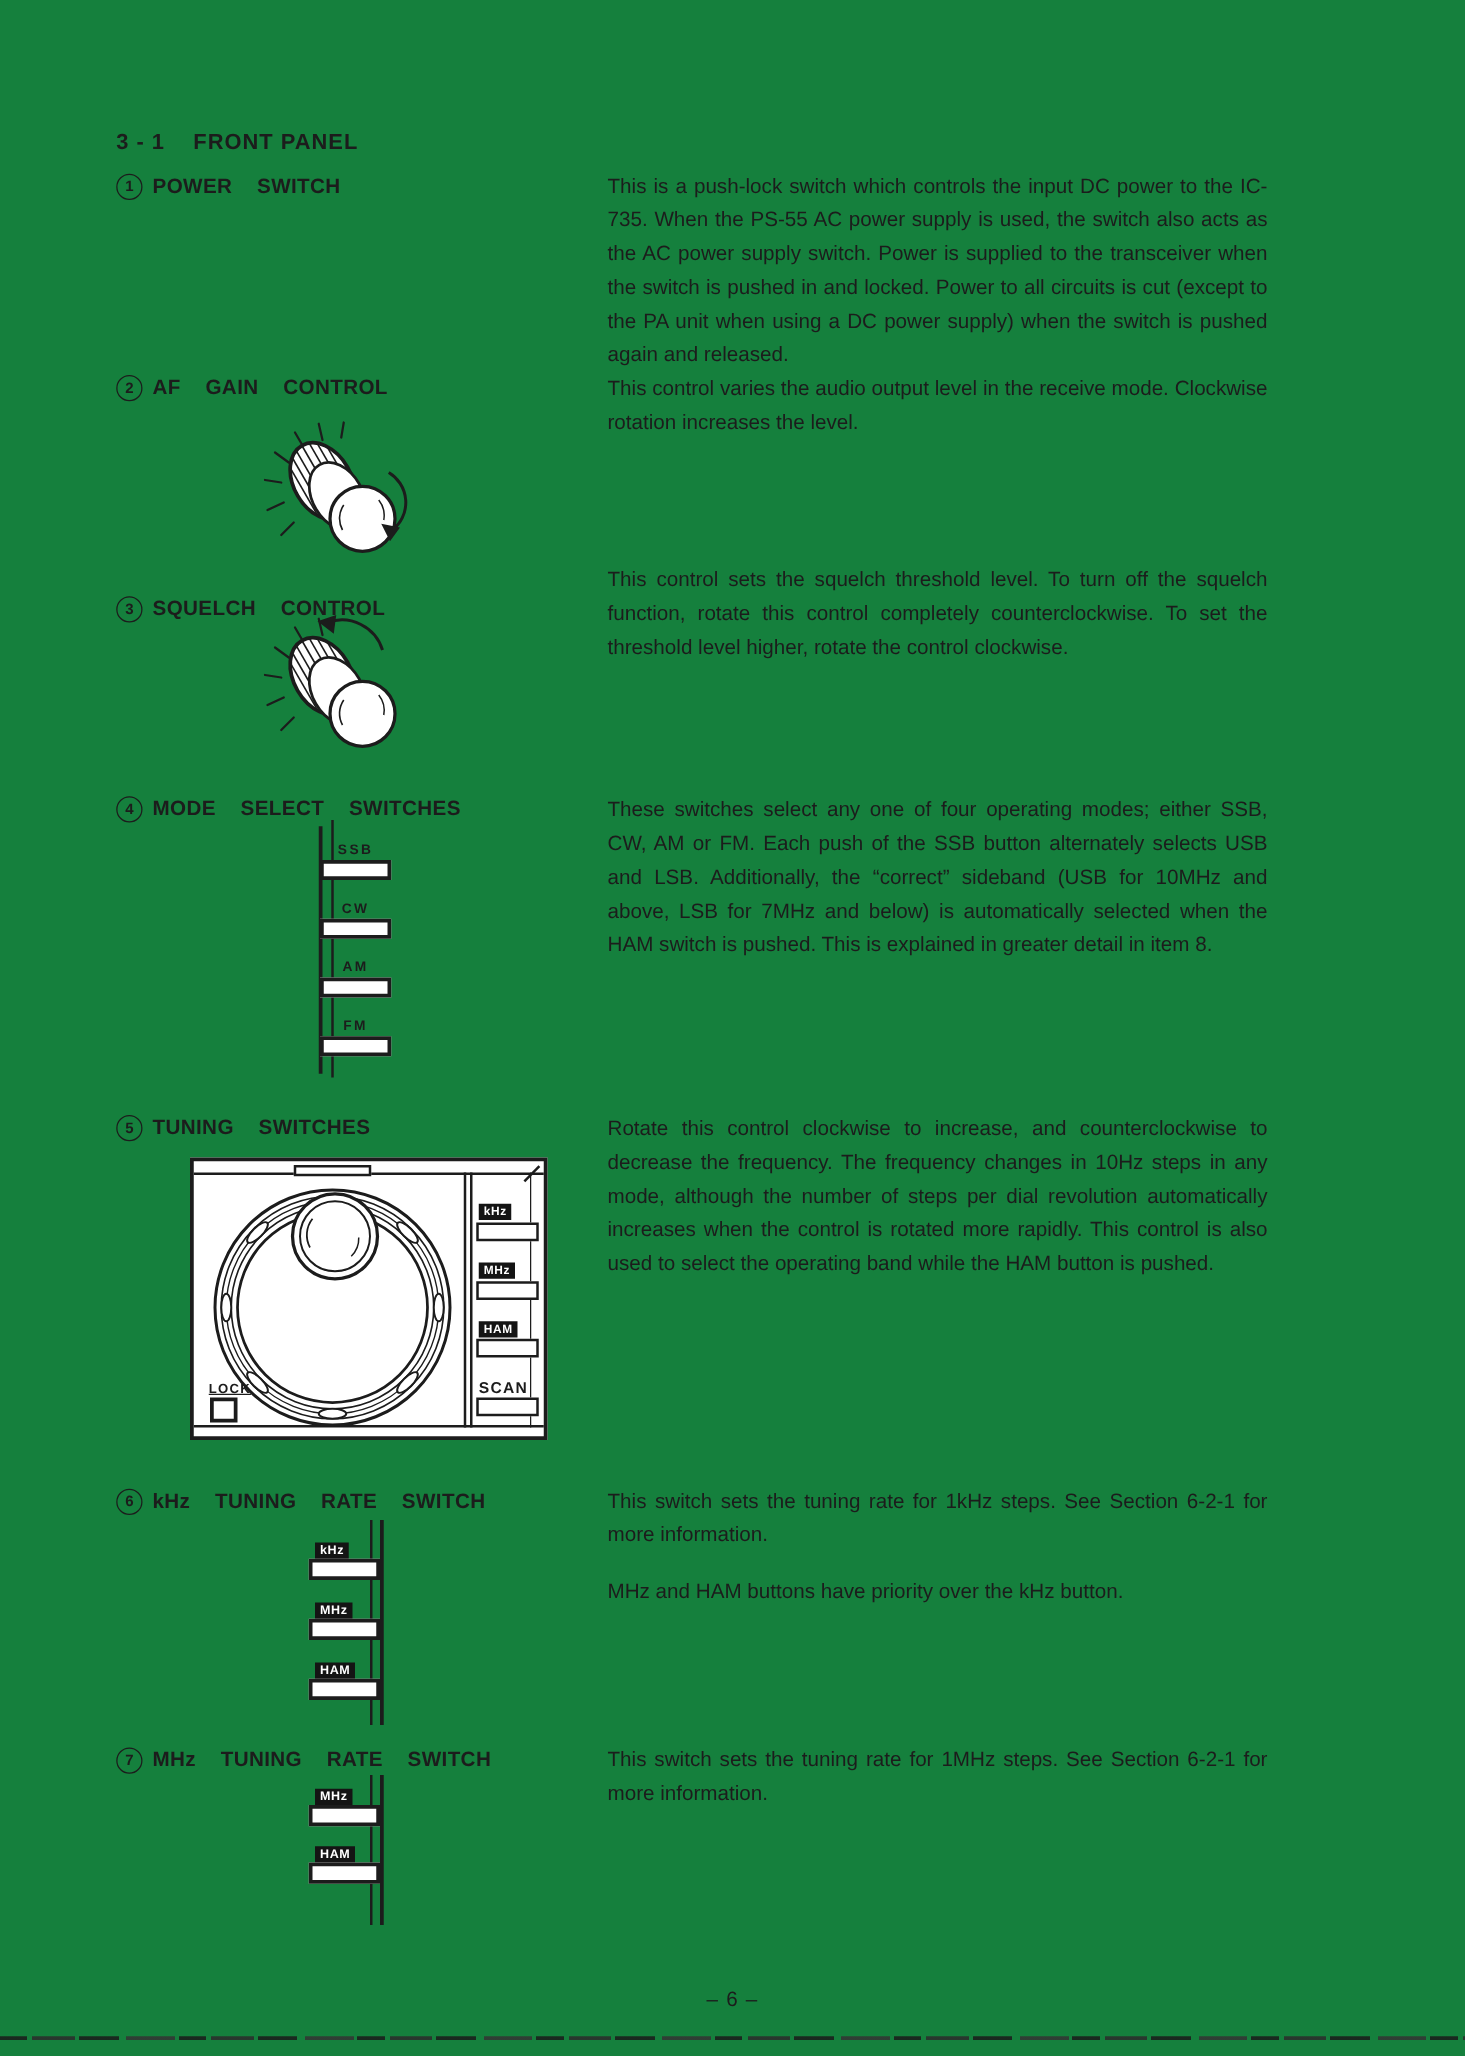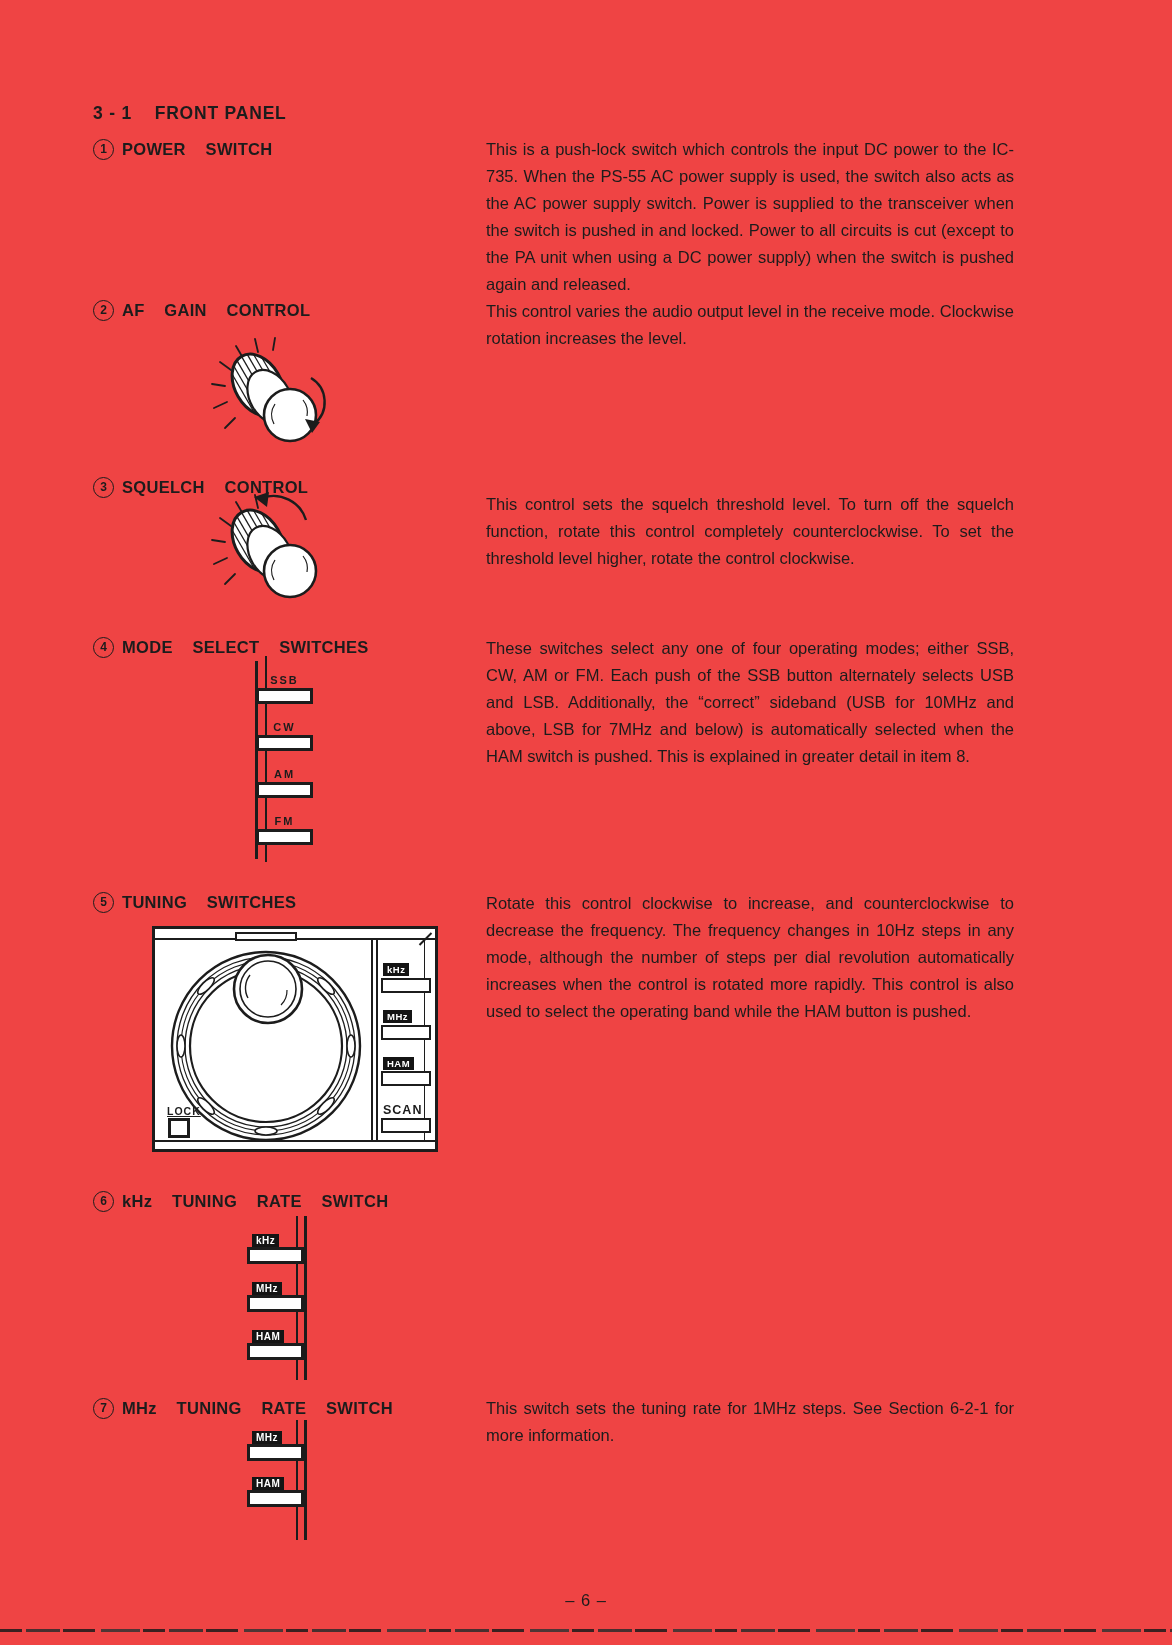--- a/index.html
+++ b/index.html
@@ -1,17 +1,17 @@
 <!DOCTYPE html>
 <html><head>
 <meta charset="utf-8">
 <style>
   html,body{margin:0;padding:0;background:#e8e8e8;}
   .page{
-    position:relative; width:1172px; height:1645px; background:#ef4444;
+    position:relative; width:1172px; height:1645px; background:#15803d;
     font-family:"Liberation Sans",sans-serif; color:#1c1c1c; overflow:hidden;
     margin:0 auto;
   }
   .sec-heading{
     position:absolute; left:93px; top:103px;
     font-size:17.5px; font-weight:bold; letter-spacing:0.8px; white-space:pre;
   }
   .ititle{
     position:absolute; left:93px; height:20px;
     display:flex; align-items:center; gap:8px;
@@ -134,21 +134,21 @@
       <path d="M 95 66 A 20 20 0 0 1 99 82" stroke="#1c1c1c" stroke-width="1.2" fill="none"></path>
       <path d="M 103 44 A 28 28 0 0 1 106 90" fill="none" stroke="#1c1c1c" stroke-width="2.4"></path>
       <polygon points="104,99 97,85 112,88" fill="#1c1c1c"></polygon>
     </svg>
   </div>
 
   <div class="ititle" style="top:477px">
     <span class="circ">3</span>
     <span>SQUELCH  CONTROL</span>
   </div>
-  <div class="desc" style="top:491px">
+  <div class="desc" style="top:451px">
     <p>This control sets the squelch threshold level.  To turn off the squelch function, rotate this control completely counterclockwise.  To set the threshold level higher, rotate the control clockwise.</p>
   </div>
   <div class="knob" style="left:208px;top:488px">
     <svg width="130" height="120" viewBox="0 0 130 120">
       <g stroke="#1c1c1c" stroke-width="1.8" stroke-linecap="round">
         <line x1="47" y1="7" x2="50" y2="20"></line>
           <line x1="28" y1="14" x2="35" y2="26"></line>
         <line x1="12" y1="30" x2="23" y2="38"></line>
           <line x1="4" y1="52" x2="17" y2="54"></line>
         <line x1="6" y1="76" x2="19" y2="70"></line>
@@ -243,20 +243,24 @@
     <div class="tscan" style="top:174px">SCAN</div>
     <div class="tbtn" style="top:189px"></div>
     <div class="tlock">LOCK</div>
     <div class="tlocksq"></div>
   </div>
 
   <div class="ititle" style="top:1191px">
     <span class="circ">6</span>
     <span>kHz  TUNING  RATE  SWITCH</span>
   </div>
+  <div class="desc" style="top:1188px">
+    <p>This switch sets the tuning rate for 1kHz steps.  See Section 6-2-1 for more information.</p>
+    <p class="gap">MHz and HAM buttons have priority over the kHz button.</p>
+  </div>
   <div class="rate-diag" style="top:1216px;height:164px">
     <div class="rthin"></div>
     <div class="rthick"></div>
     <div class="rbadge" style="top:18px">kHz</div>
     <div class="rbtn" style="top:31px"></div>
     <div class="rbadge" style="top:66px">MHz</div>
     <div class="rbtn" style="top:79px"></div>
     <div class="rbadge" style="top:114px">HAM</div>
     <div class="rbtn" style="top:127px"></div>
   </div>

